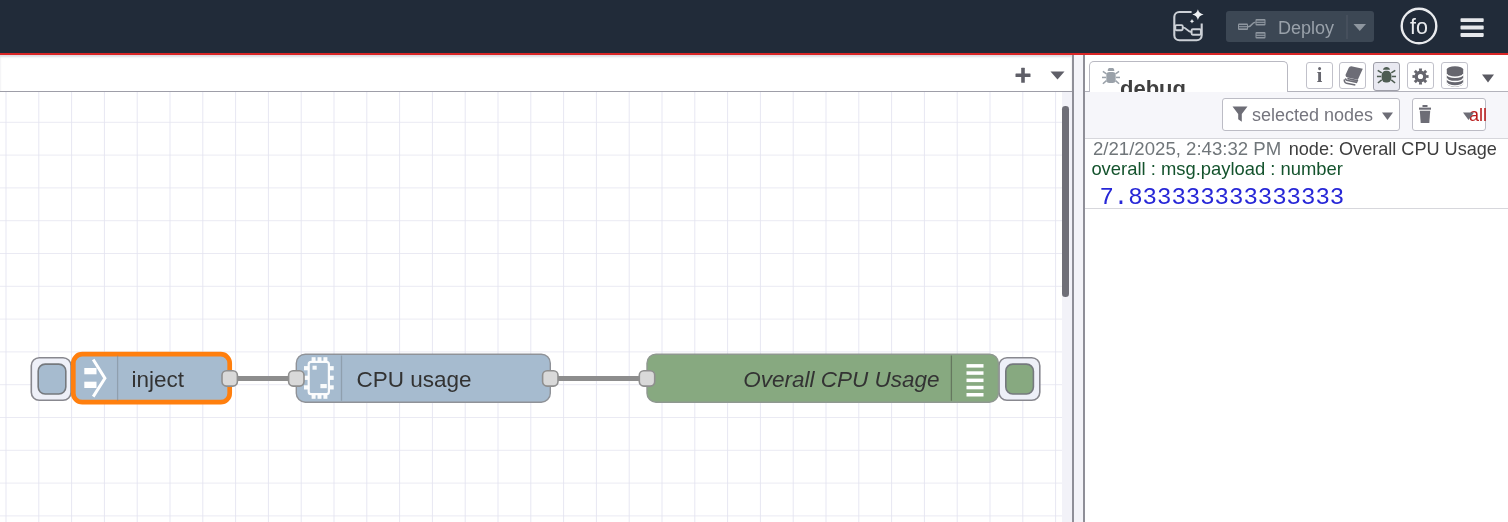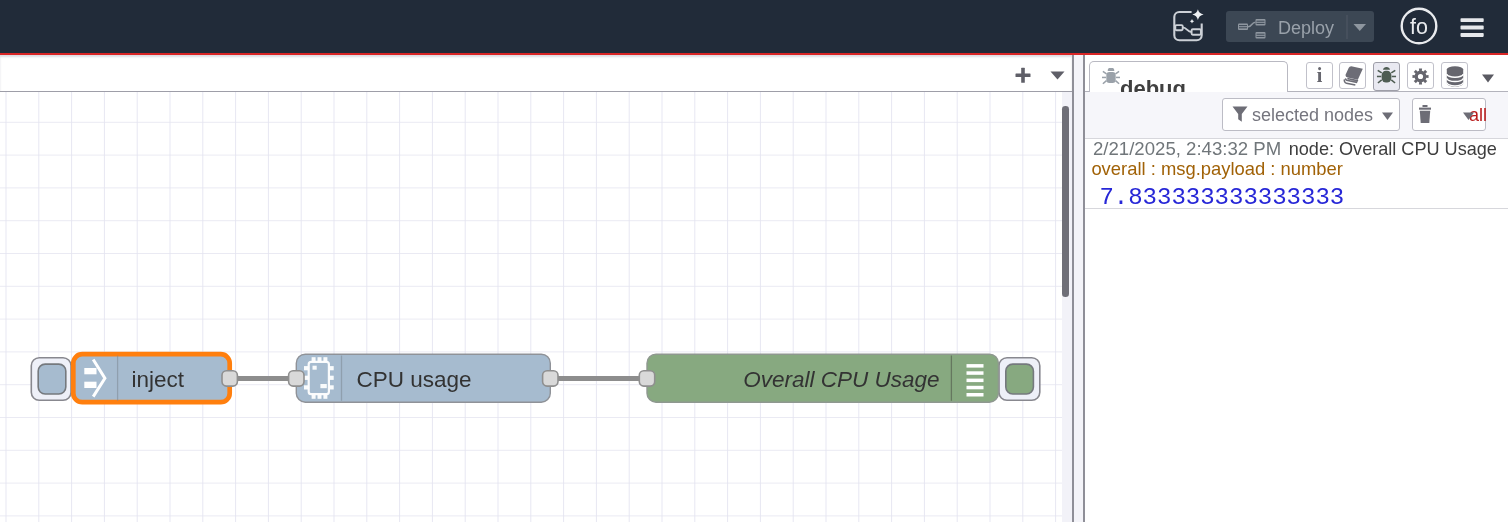--- a/index.html
+++ b/index.html
@@ -239,14 +239,14 @@
     <path d="M1.8 6.8 L12.2 6.8 L11.3 19 L2.7 19 Z"></path>
   </g>
 </svg>
 <div class="abs" style="left:1433px;top:104.5px;font-size:18px;color:#b91c1c;margin-left:36px;">all</div>
 <svg class="abs" style="left:1461.5px;top:110.5px;" width="13" height="11" viewBox="0 0 13 11">
   <path d="M1 1.5 L12 1.5 L6.5 9 Z" fill="#6d6d76"></path>
 </svg>
 
 <div class="abs" style="left:1085px;top:138.4px;width:423px;height:71px;background:#fff;border-top:1.4px solid #d7d7dc;border-bottom:1.4px solid #d7d7dc;box-sizing:border-box;"></div>
 <div class="abs" style="left:1093px;top:138.4px;font-size:18.6px;color:#70767a;white-space:nowrap;">2/21/2025, 2:43:32 PM<span style="color:#3d3d3d;font-size:18.1px;margin-left:-2.5px;">&nbsp;&nbsp;node: Overall CPU Usage</span></div>
-<div class="abs" style="left:1091.4px;top:157.6px;font-size:18.4px;color:#a16207;white-space:nowrap;">overall : msg.payload : number</div>
+<div class="abs" style="left:1091.4px;top:157.6px;font-size:18.4px;color:#14532d;white-space:nowrap;">overall : msg.payload : number</div>
 <div class="abs" style="left:1099.4px;top:183.8px;font-size:24px;font-family:'Liberation Mono',monospace;color:#2727d7;white-space:nowrap;">7.833333333333333</div>
 
 </body></html>

